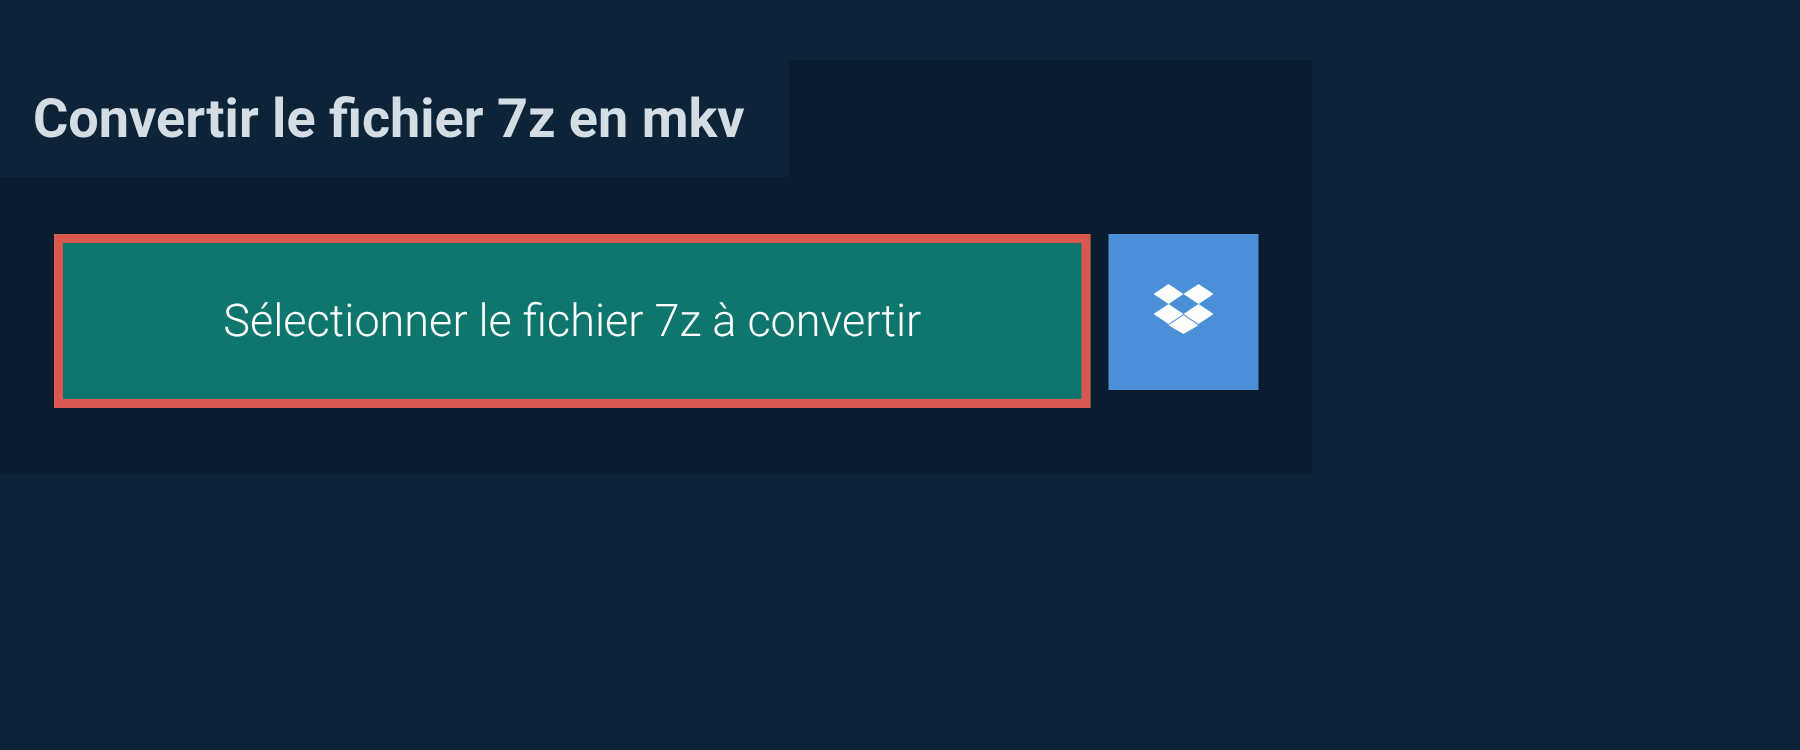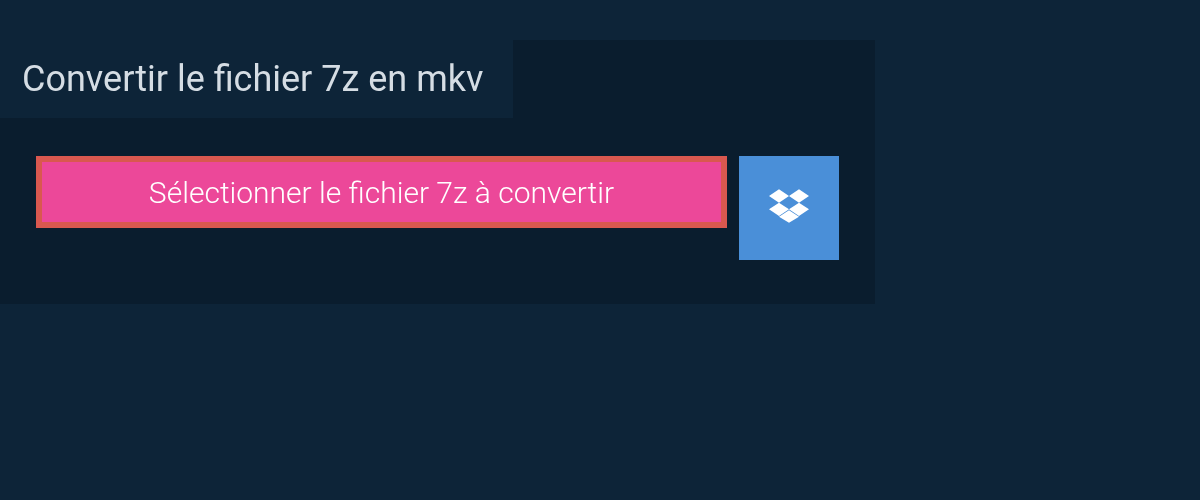--- a/index.html
+++ b/index.html
@@ -17,39 +17,39 @@
     .panel {
       background-color: #0a1d2e;
       width: 875px;
       margin-top: 40px;
     }
     .tab {
       display: inline-block;
       background-color: #0d2438;
       color: #d5dde4;
       font-size: 36px;
-      font-weight: 400;
+      font-weight: 700;
       padding: 18px 30px 18px 22px;
     }
     .button-row {
       display: flex;
       padding: 38px 36px 44px 36px;
       gap: 12px;
     }
     .select-button {
       flex: 1;
-      background-color: #ec4899;
+      background-color: #0f766e;
       border: 6px solid #d9584f;
       color: #ffffff;
       font-size: 30px;
       font-weight: 300;
       display: flex;
       align-items: center;
       justify-content: center;
-      height: 72px;
+      height: 116px;
       cursor: pointer;
     }
     .dropbox-button {
       width: 100px;
       height: 104px;
       background-color: #4a8fd8;
       display: flex;
       align-items: center;
       justify-content: center;
       cursor: pointer;

